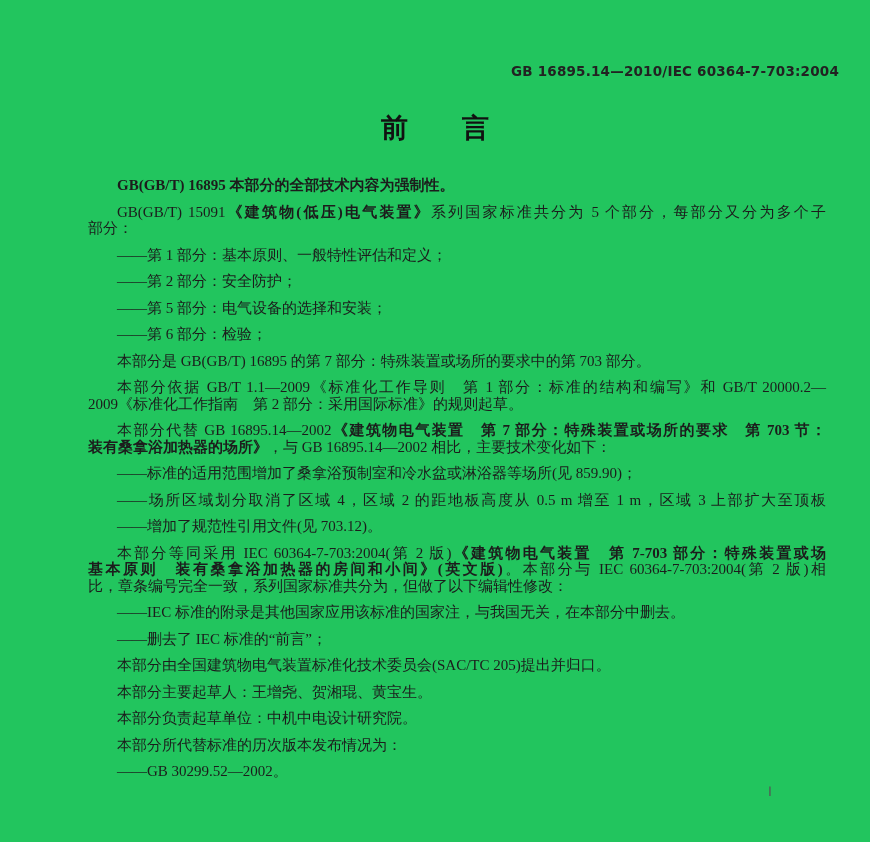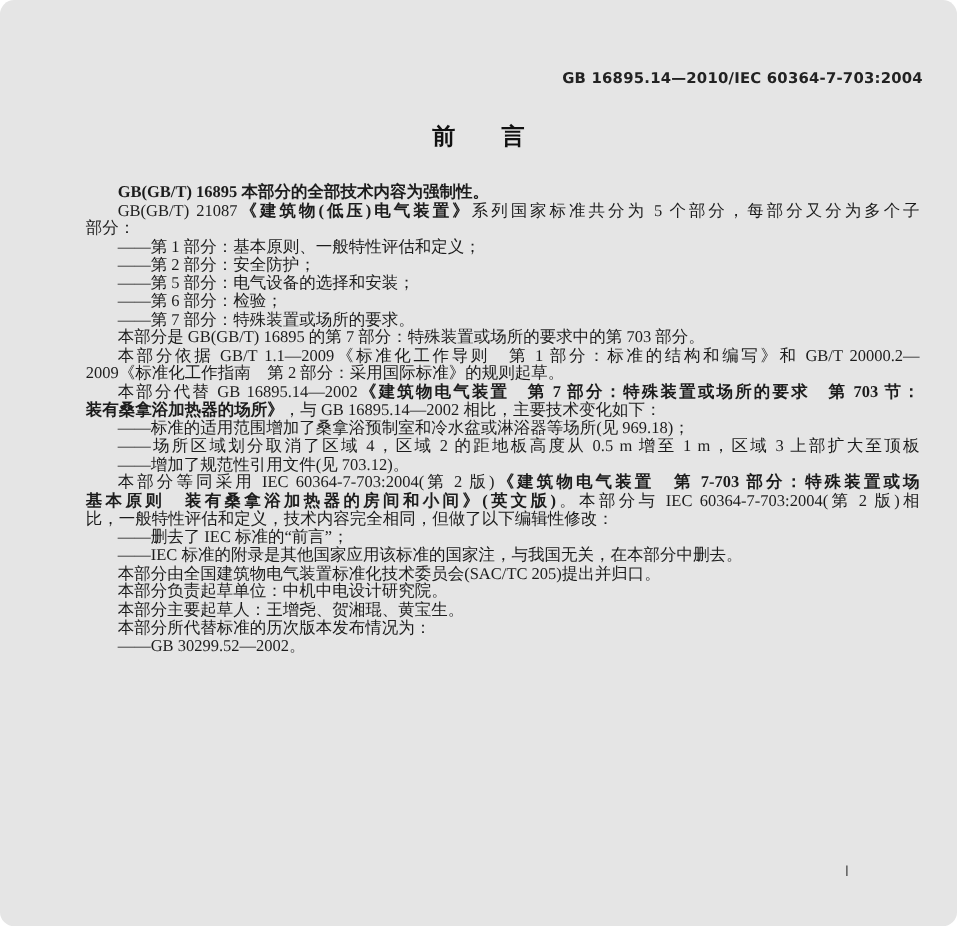--- a/index.html
+++ b/index.html
@@ -4,48 +4,48 @@
 <style>
   html, body { margin: 0; padding: 0; }
   body {
     width: 870px; height: 842px;
     background: #ffffff;
     position: relative;
     font-family: "Liberation Serif", "DejaVu Serif", serif;
     color: #1c1c1c;
     overflow: hidden;
   }
-  .page { position: absolute; inset: 0; background: #e5e5e5; border-radius: 13px; }
+  .page { position: absolute; inset: 0; background: #22c55e; }
   .std-code {
     position: absolute;
     top: 63px; right: 31px;
     font-family: "DejaVu Sans", sans-serif;
     font-size: 13.5px;
     font-weight: bold;
     letter-spacing: 0.2px;
     color: #222;
   }
   .fore-title {
     position: absolute;
     top: 110px; left: 0; width: 100%;
     text-align: center;
-    font-size: 21px;
+    font-size: 27px;
     font-weight: bold;
     color: #111;
   }
   .doc-body {
     position: absolute;
     left: 78px; top: 167px;
     width: 758px;
     font-size: 15px;
     line-height: 16.5px;
     text-align: justify;
     color: #1c1c1c;
   }
-  .pg { margin: 0; padding: 0; }
+  .pg { margin: 10px; padding: 0; }
   .ln { display: block; }
   .ln.j { text-align: justify; text-align-last: justify; }
   .para > .ln:first-child { text-indent: 29px; }
   .dash { padding-left: 37px; }
   .dash > .ln:first-child { text-indent: -8px; }
   .b { font-weight: bold; }
   .page-num {
     position: absolute;
     left: 768px; top: 784px;
     font-size: 13px;
@@ -59,77 +59,74 @@
 <div class="page">
   <div class="std-code">GB 16895.14—2010/IEC 60364-7-703:2004</div>
 
   <div class="fore-title">前　　言</div>
 
   <div class="doc-body">
       <p class="pg para">
         <span class="ln"><span class="b">GB(GB/T) 16895 本部分的全部技术内容为强制性。</span></span>
       </p>
       <p class="pg para">
-        <span class="ln j"><span>GB(GB/T) 21087</span><span class="b">《建筑物(低压)电气装置》</span><span>系列国家标准共分为 5 个部分，每部分又分为多个子</span></span>
+        <span class="ln j"><span>GB(GB/T) 15091</span><span class="b">《建筑物(低压)电气装置》</span><span>系列国家标准共分为 5 个部分，每部分又分为多个子</span></span>
         <span class="ln"><span>部分：</span></span>
       </p>
       <p class="pg dash">
         <span class="ln"><span>——第 1 部分：基本原则、一般特性评估和定义；</span></span>
       </p>
       <p class="pg dash">
         <span class="ln"><span>——第 2 部分：安全防护；</span></span>
       </p>
       <p class="pg dash">
         <span class="ln"><span>——第 5 部分：电气设备的选择和安装；</span></span>
       </p>
       <p class="pg dash">
         <span class="ln"><span>——第 6 部分：检验；</span></span>
       </p>
-      <p class="pg dash">
-        <span class="ln"><span>——第 7 部分：特殊装置或场所的要求。</span></span>
-      </p>
       <p class="pg para">
         <span class="ln"><span>本部分是 GB(GB/T) 16895 的第 7 部分：特殊装置或场所的要求中的第 703 部分。</span></span>
       </p>
       <p class="pg para">
         <span class="ln j"><span>本部分依据 GB/T 1.1—2009《标准化工作导则　第 1 部分：标准的结构和编写》和 GB/T 20000.2—</span></span>
         <span class="ln"><span>2009《标准化工作指南　第 2 部分：采用国际标准》的规则起草。</span></span>
       </p>
       <p class="pg para">
         <span class="ln j"><span>本部分代替 GB 16895.14—2002</span><span class="b">《建筑物电气装置　第 7 部分：特殊装置或场所的要求　第 703 节：</span></span>
         <span class="ln"><span class="b">装有桑拿浴加热器的场所》</span><span>，与 GB 16895.14—2002 相比，主要技术变化如下：</span></span>
       </p>
       <p class="pg dash">
-        <span class="ln"><span>——标准的适用范围增加了桑拿浴预制室和冷水盆或淋浴器等场所(见 969.18)；</span></span>
+        <span class="ln"><span>——标准的适用范围增加了桑拿浴预制室和冷水盆或淋浴器等场所(见 859.90)；</span></span>
       </p>
       <p class="pg dash">
         <span class="ln j"><span>——场所区域划分取消了区域 4，区域 2 的距地板高度从 0.5 m 增至 1 m，区域 3 上部扩大至顶板</span></span>
       </p>
       <p class="pg dash">
         <span class="ln"><span>——增加了规范性引用文件(见 703.12)。</span></span>
       </p>
       <p class="pg para">
         <span class="ln j"><span>本部分等同采用 IEC 60364-7-703:2004(第 2 版)</span><span class="b">《建筑物电气装置　第 7-703 部分：特殊装置或场</span></span>
         <span class="ln j"><span class="b">基本原则　装有桑拿浴加热器的房间和小间》(英文版)</span><span>。本部分与 IEC 60364-7-703:2004(第 2 版)相</span></span>
-        <span class="ln"><span>比，一般特性评估和定义，技术内容完全相同，但做了以下编辑性修改：</span></span>
+        <span class="ln"><span>比，章条编号完全一致，系列国家标准共分为，但做了以下编辑性修改：</span></span>
+      </p>
+      <p class="pg dash">
+        <span class="ln"><span>——IEC 标准的附录是其他国家应用该标准的国家注，与我国无关，在本部分中删去。</span></span>
       </p>
       <p class="pg dash">
         <span class="ln"><span>——删去了 IEC 标准的“前言”；</span></span>
-      </p>
-      <p class="pg dash">
-        <span class="ln"><span>——IEC 标准的附录是其他国家应用该标准的国家注，与我国无关，在本部分中删去。</span></span>
       </p>
       <p class="pg para">
         <span class="ln"><span>本部分由全国建筑物电气装置标准化技术委员会(SAC/TC 205)提出并归口。</span></span>
       </p>
       <p class="pg para">
-        <span class="ln"><span>本部分负责起草单位：中机中电设计研究院。</span></span>
+        <span class="ln"><span>本部分主要起草人：王增尧、贺湘琨、黄宝生。</span></span>
       </p>
       <p class="pg para">
-        <span class="ln"><span>本部分主要起草人：王增尧、贺湘琨、黄宝生。</span></span>
+        <span class="ln"><span>本部分负责起草单位：中机中电设计研究院。</span></span>
       </p>
       <p class="pg para">
         <span class="ln"><span>本部分所代替标准的历次版本发布情况为：</span></span>
       </p>
       <p class="pg dash">
         <span class="ln"><span>——GB 30299.52—2002。</span></span>
       </p>
     </div>
 
   <div class="page-num">Ⅰ</div>

